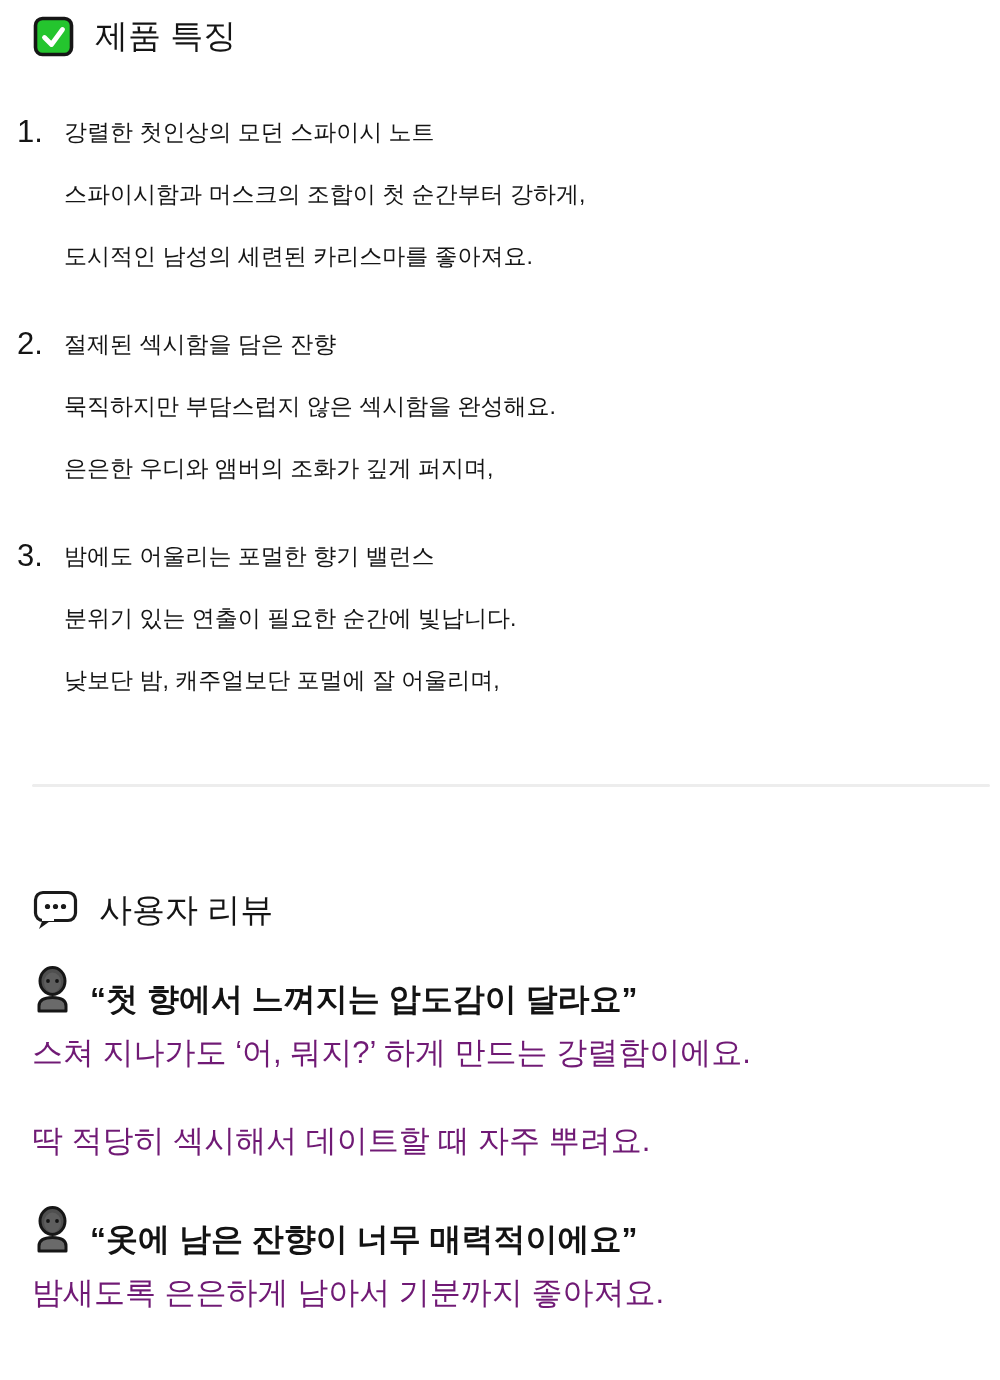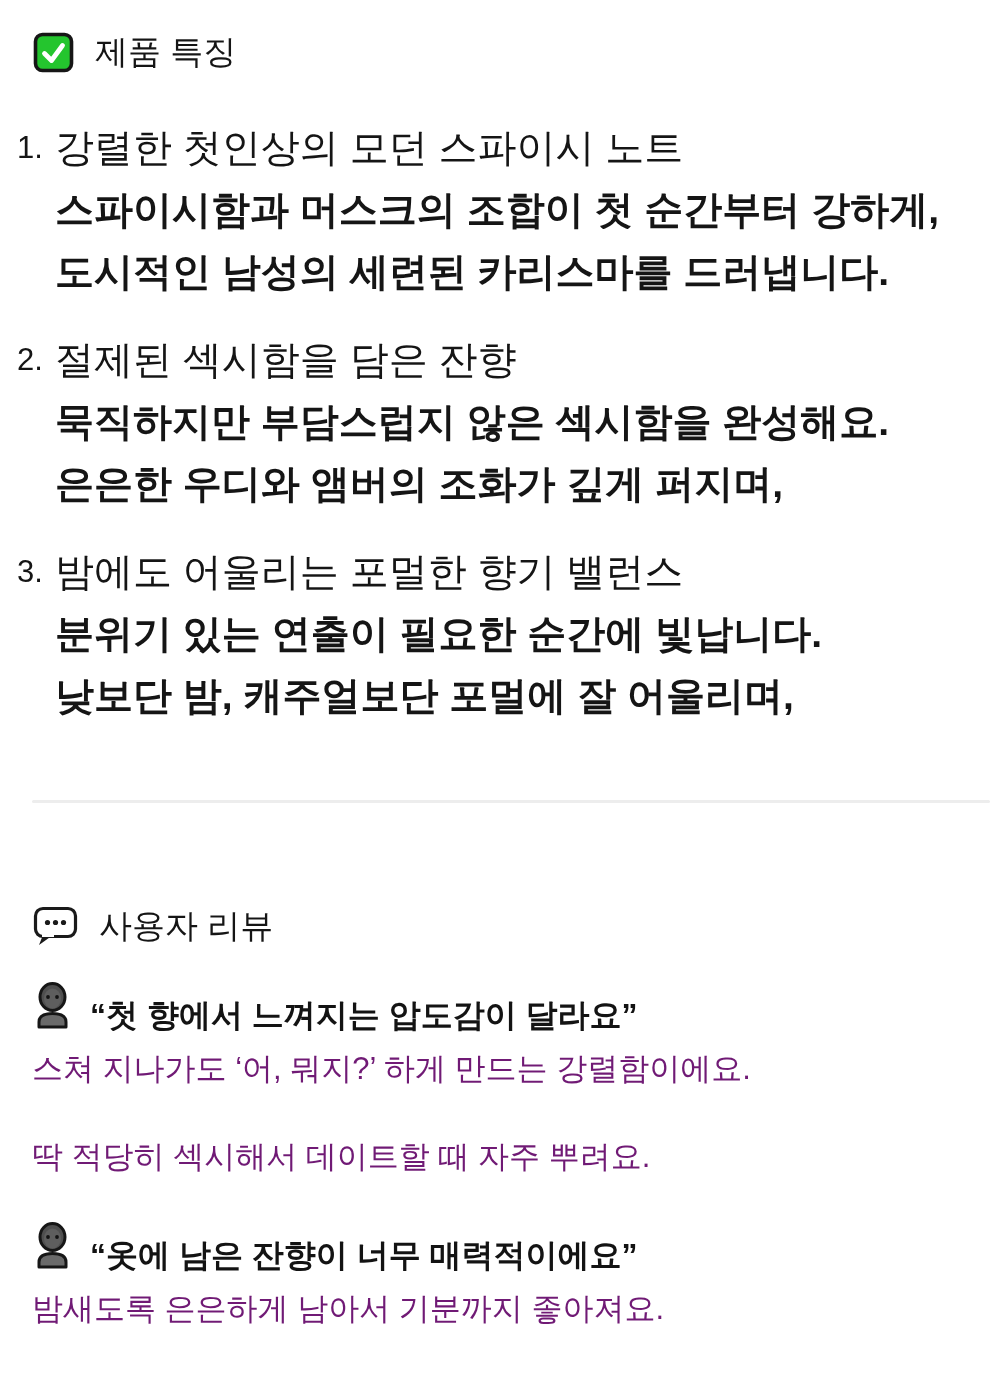--- a/index.html
+++ b/index.html
@@ -19,38 +19,38 @@
     display: flex;
     align-items: center;
     gap: 21px;
     padding-left: 33px;
     font-size: 33px;
     line-height: 46px;
     font-weight: 400;
     color: #151515;
     white-space: nowrap;
   }
-  .features-header { padding-top: 13px; margin-top: 16px; }
+  .features-header { padding-top: 13px; }
   .reviews-header  { margin-top: 100px; }
 
   .icon-box { flex: 0 0 auto; display: inline-flex; align-items: center; }
 
   
   .feature-list { margin-top: 42px; }
   .feature-item { display: flex; margin-bottom: 26px; }
   .feature-num {
     flex: 0 0 55px;
     padding-left: 17px;
     font-size: 31px;
     line-height: 62px;
     color: #151515;
   }
-  .feature-body { font-size: 39px; line-height: 62px; white-space: nowrap; }
+  .feature-body { font-size: 23px; line-height: 62px; white-space: nowrap; margin-left: 9px; }
   .feature-title { font-weight: 400; }
-  .feature-line  { font-weight: 700; }
+  .feature-line  { font-weight: 400; }
 
   
   .divider {
     height: 3px;
     background: #ededed;
     margin: 73px 10px 0 32px;
     border-radius: 2px;
   }
 
   
@@ -92,21 +92,21 @@
     <span>제품 특징</span>
   </div>
 
   <div class="feature-list">
 
     <div class="feature-item">
       <div class="feature-num">1.</div>
       <div class="feature-body">
         <div class="feature-title">강렬한 첫인상의 모던 스파이시 노트</div>
         <div class="feature-line">스파이시함과 머스크의 조합이 첫 순간부터 강하게,</div>
-        <div class="feature-line">도시적인 남성의 세련된 카리스마를 드러냅니다.</div>
+        <div class="feature-line">도시적인 남성의 세련된 카리스마를 좋아져요.</div>
       </div>
     </div>
 
     <div class="feature-item">
       <div class="feature-num">2.</div>
       <div class="feature-body">
         <div class="feature-title">절제된 섹시함을 담은 잔향</div>
         <div class="feature-line">묵직하지만 부담스럽지 않은 섹시함을 완성해요.</div>
         <div class="feature-line">은은한 우디와 앰버의 조화가 깊게 퍼지며,</div>
       </div>

